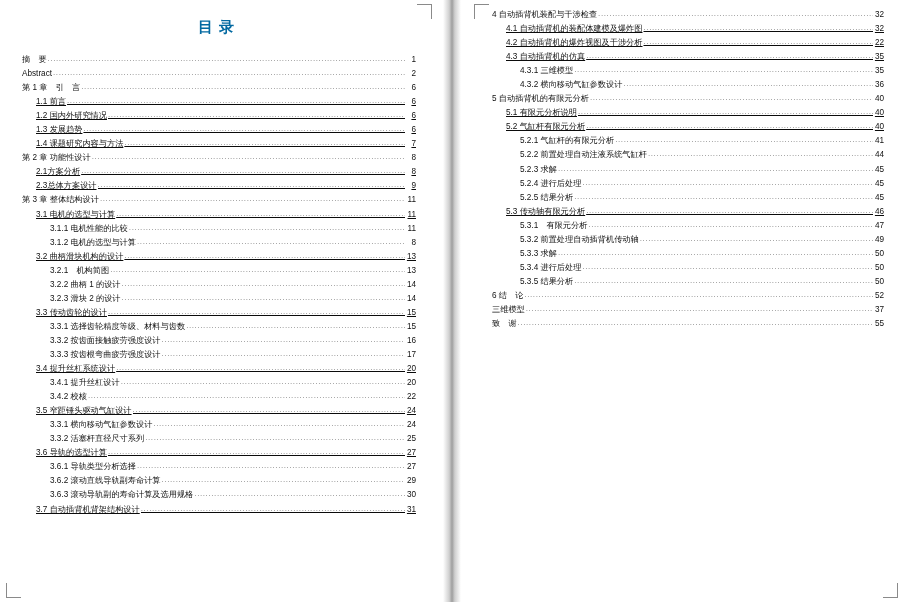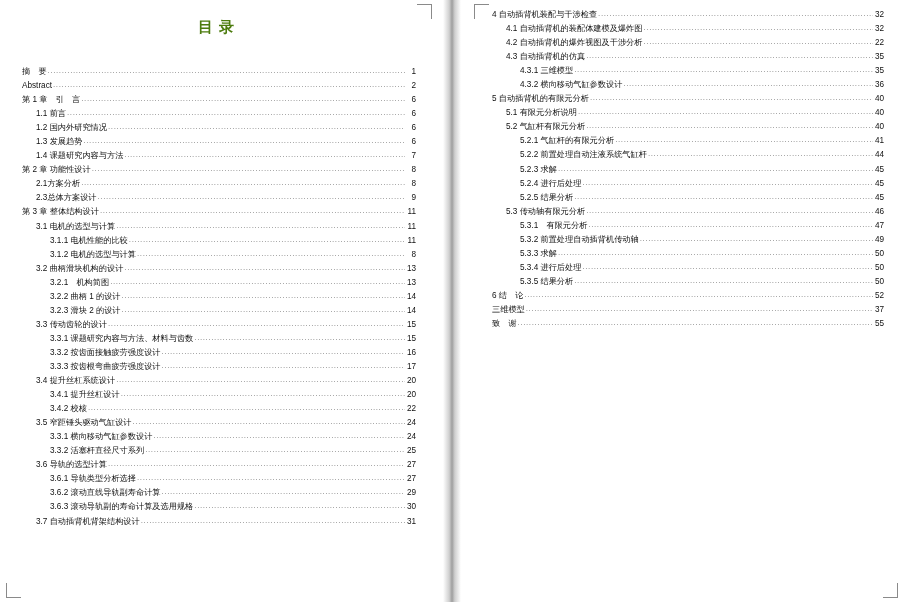--- a/index.html
+++ b/index.html
@@ -51,22 +51,22 @@
   .crop.tr { border-right: 1px solid #8a8a8a; border-top: 1px solid #8a8a8a; }
   .crop.bl { border-left: 1px solid #8a8a8a; border-bottom: 1px solid #8a8a8a; }
   .crop.br { border-right: 1px solid #8a8a8a; border-bottom: 1px solid #8a8a8a; }
 
   .doc-title {
     text-align: center;
     font-family: "Liberation Serif", serif;
     font-size: 15px;
     font-weight: bold;
     letter-spacing: 6px;
-    color: #4d7c0f;
-    margin: 4px 0 28px 0;
+    color: #0369a1;
+    margin: 4px 0 16px 0;
   }
   .toc {
     display: block;
   }
   .toc-entry {
     display: flex;
     align-items: baseline;
     font-size: 8.2px;
     line-height: 14.05px;
     color: #0b0b0b;
@@ -86,21 +86,21 @@
     transform: translateY(-1px);
   }
   .toc-entry .page-no {
     flex: 0 0 auto;
     text-align: right;
     color: #101010;
     min-width: 10px;
   }
   
   .lvl0 { padding-left: 0px; }
-  .lvl1 { padding-left: 14px; }
+  .lvl1 { padding-left: 14px; text-decoration: underline; }
   .lvl2 { padding-left: 28px; }
   .right-col .toc-entry { font-size: 8.2px; }
 </style>
 </head>
 <body>
 
 <div class="spread">
 
   <div class="page page-left">
     <div class="crop tr" style="top:4px; right:6px;"></div>
@@ -198,21 +198,21 @@
           <span class="label">3.2.3 滑块 2 的设计</span>
           <span class="leader">................................................................................................................................................................</span>
           <span class="page-no">14</span>
         </div>
         <div class="toc-entry lvl1">
           <span class="label">3.3 传动齿轮的设计</span>
           <span class="leader">................................................................................................................................................................</span>
           <span class="page-no">15</span>
         </div>
         <div class="toc-entry lvl2">
-          <span class="label">3.3.1 课题研究内容与方法、材料与齿数</span>
+          <span class="label">3.3.1 选择齿轮精度等级、材料与齿数</span>
           <span class="leader">................................................................................................................................................................</span>
           <span class="page-no">15</span>
         </div>
         <div class="toc-entry lvl2">
           <span class="label">3.3.2 按齿面接触疲劳强度设计</span>
           <span class="leader">................................................................................................................................................................</span>
           <span class="page-no">16</span>
         </div>
         <div class="toc-entry lvl2">
           <span class="label">3.3.3 按齿根弯曲疲劳强度设计</span>

